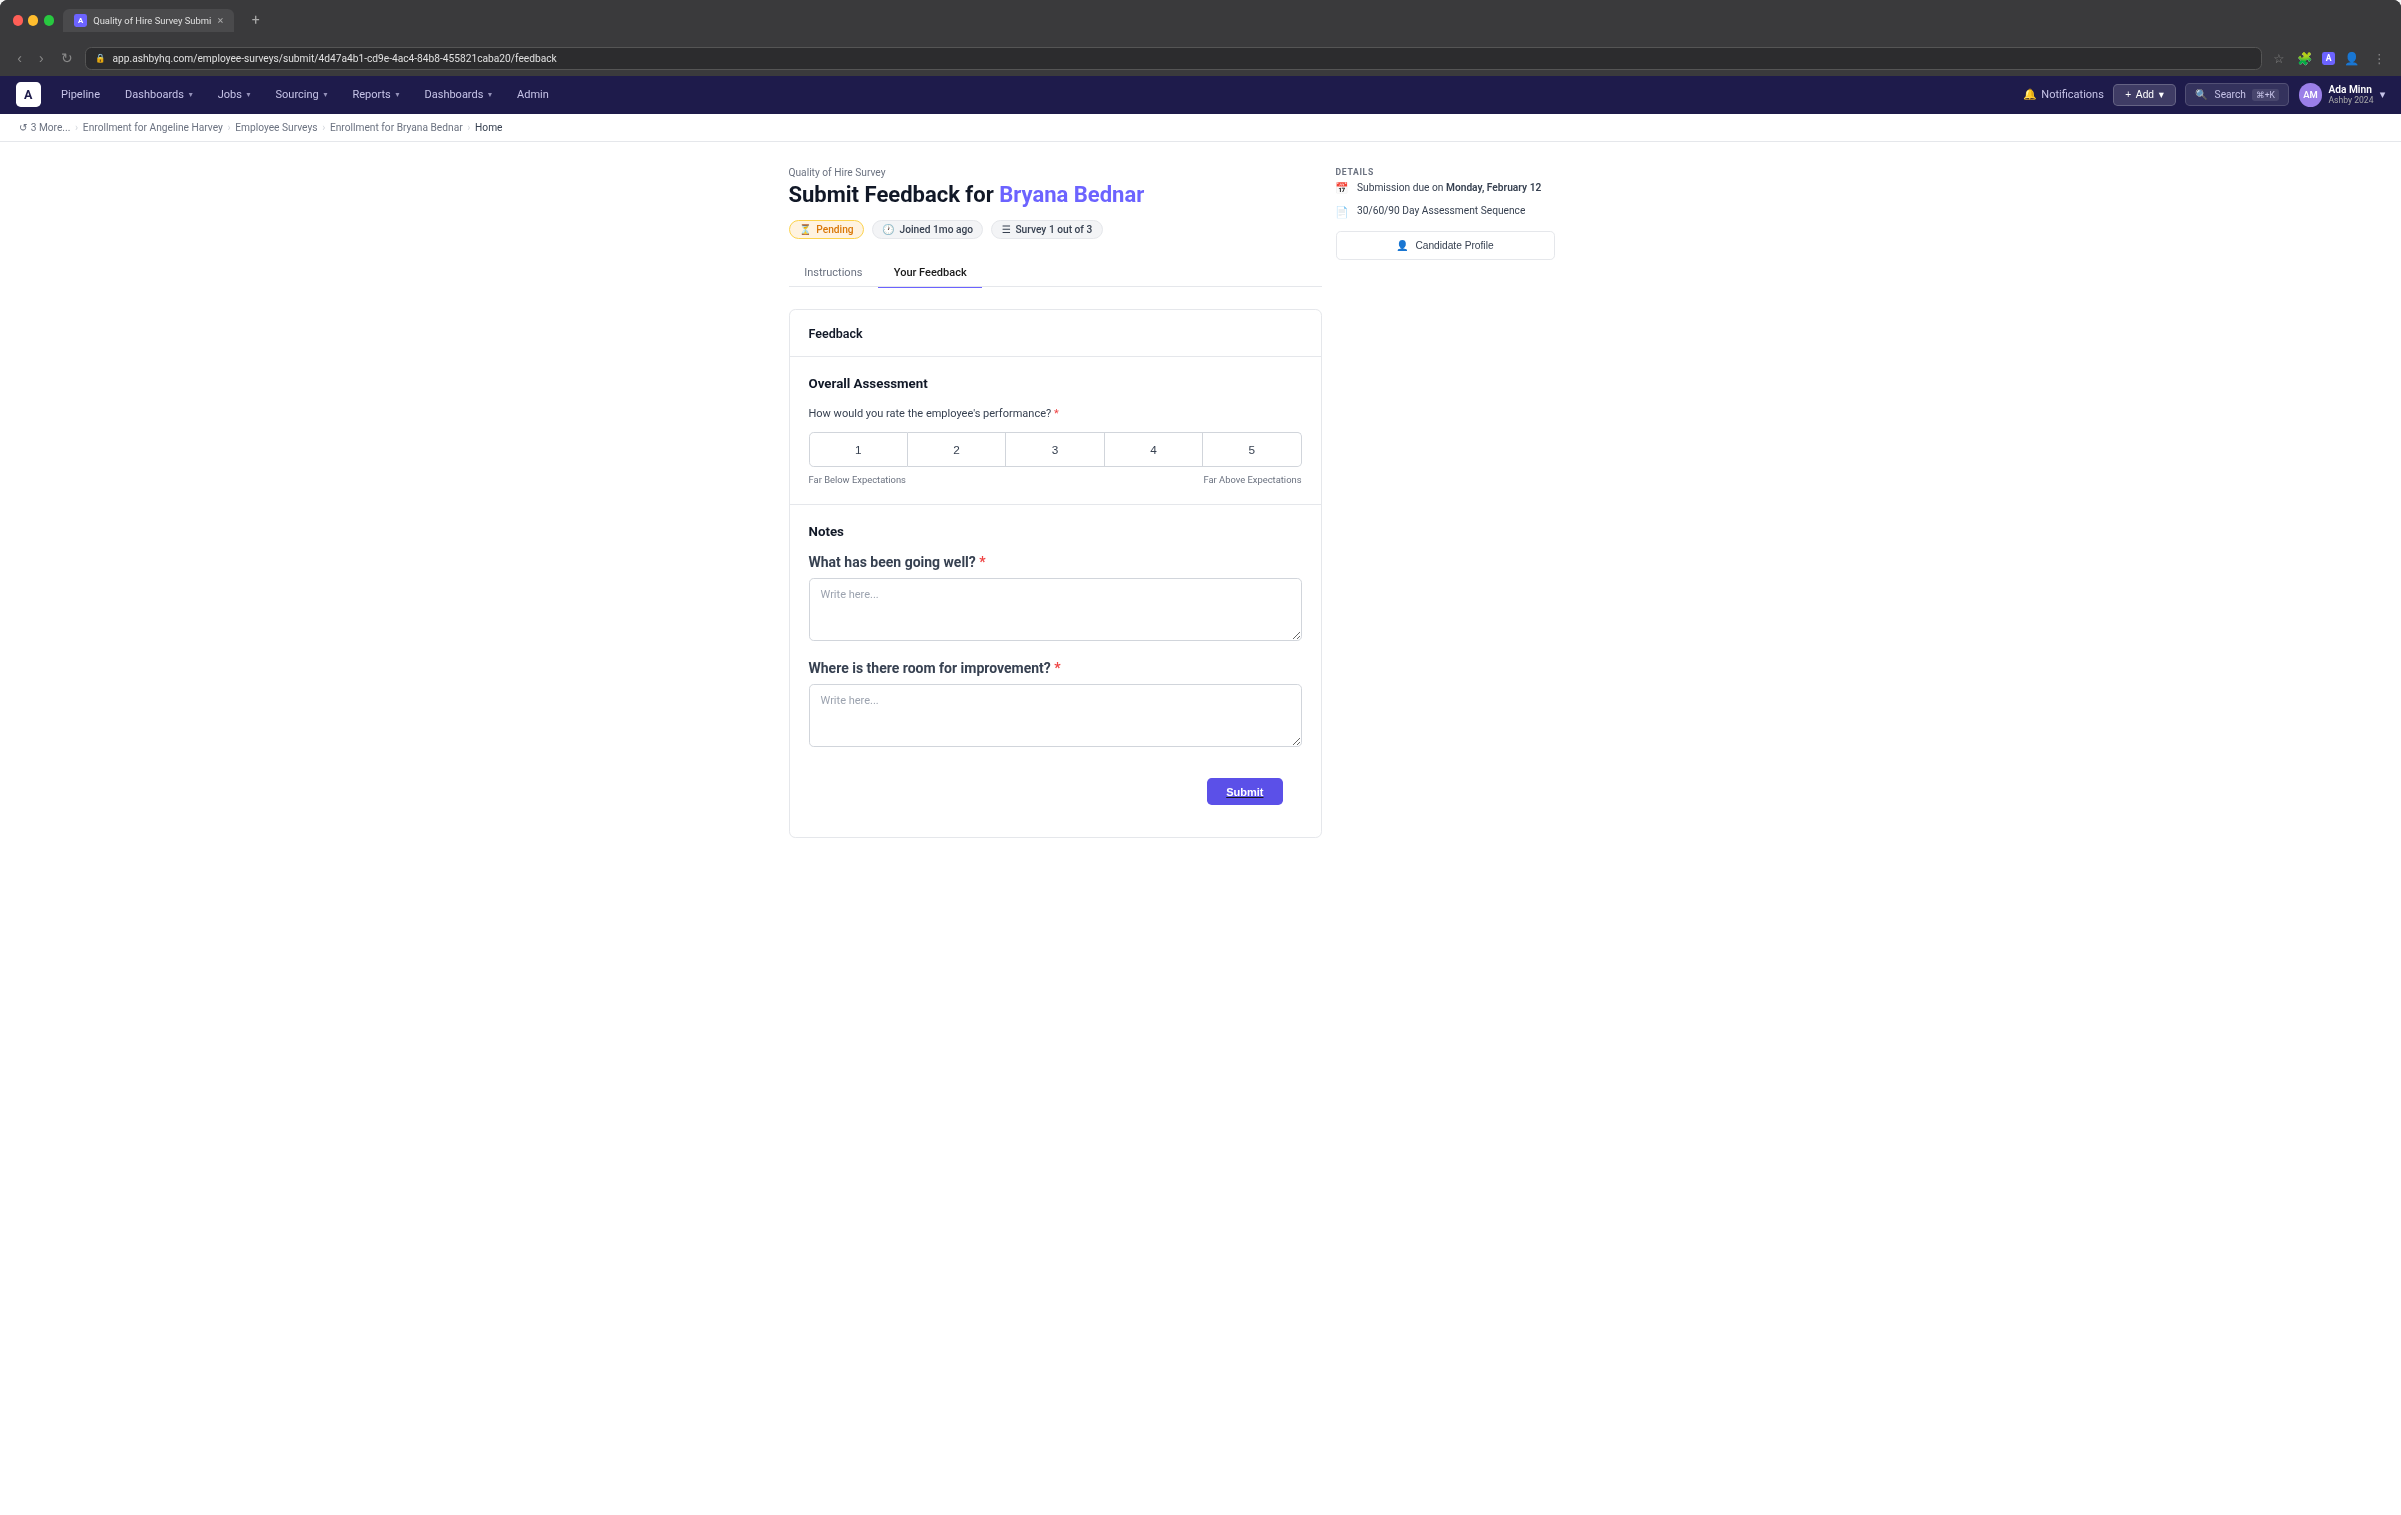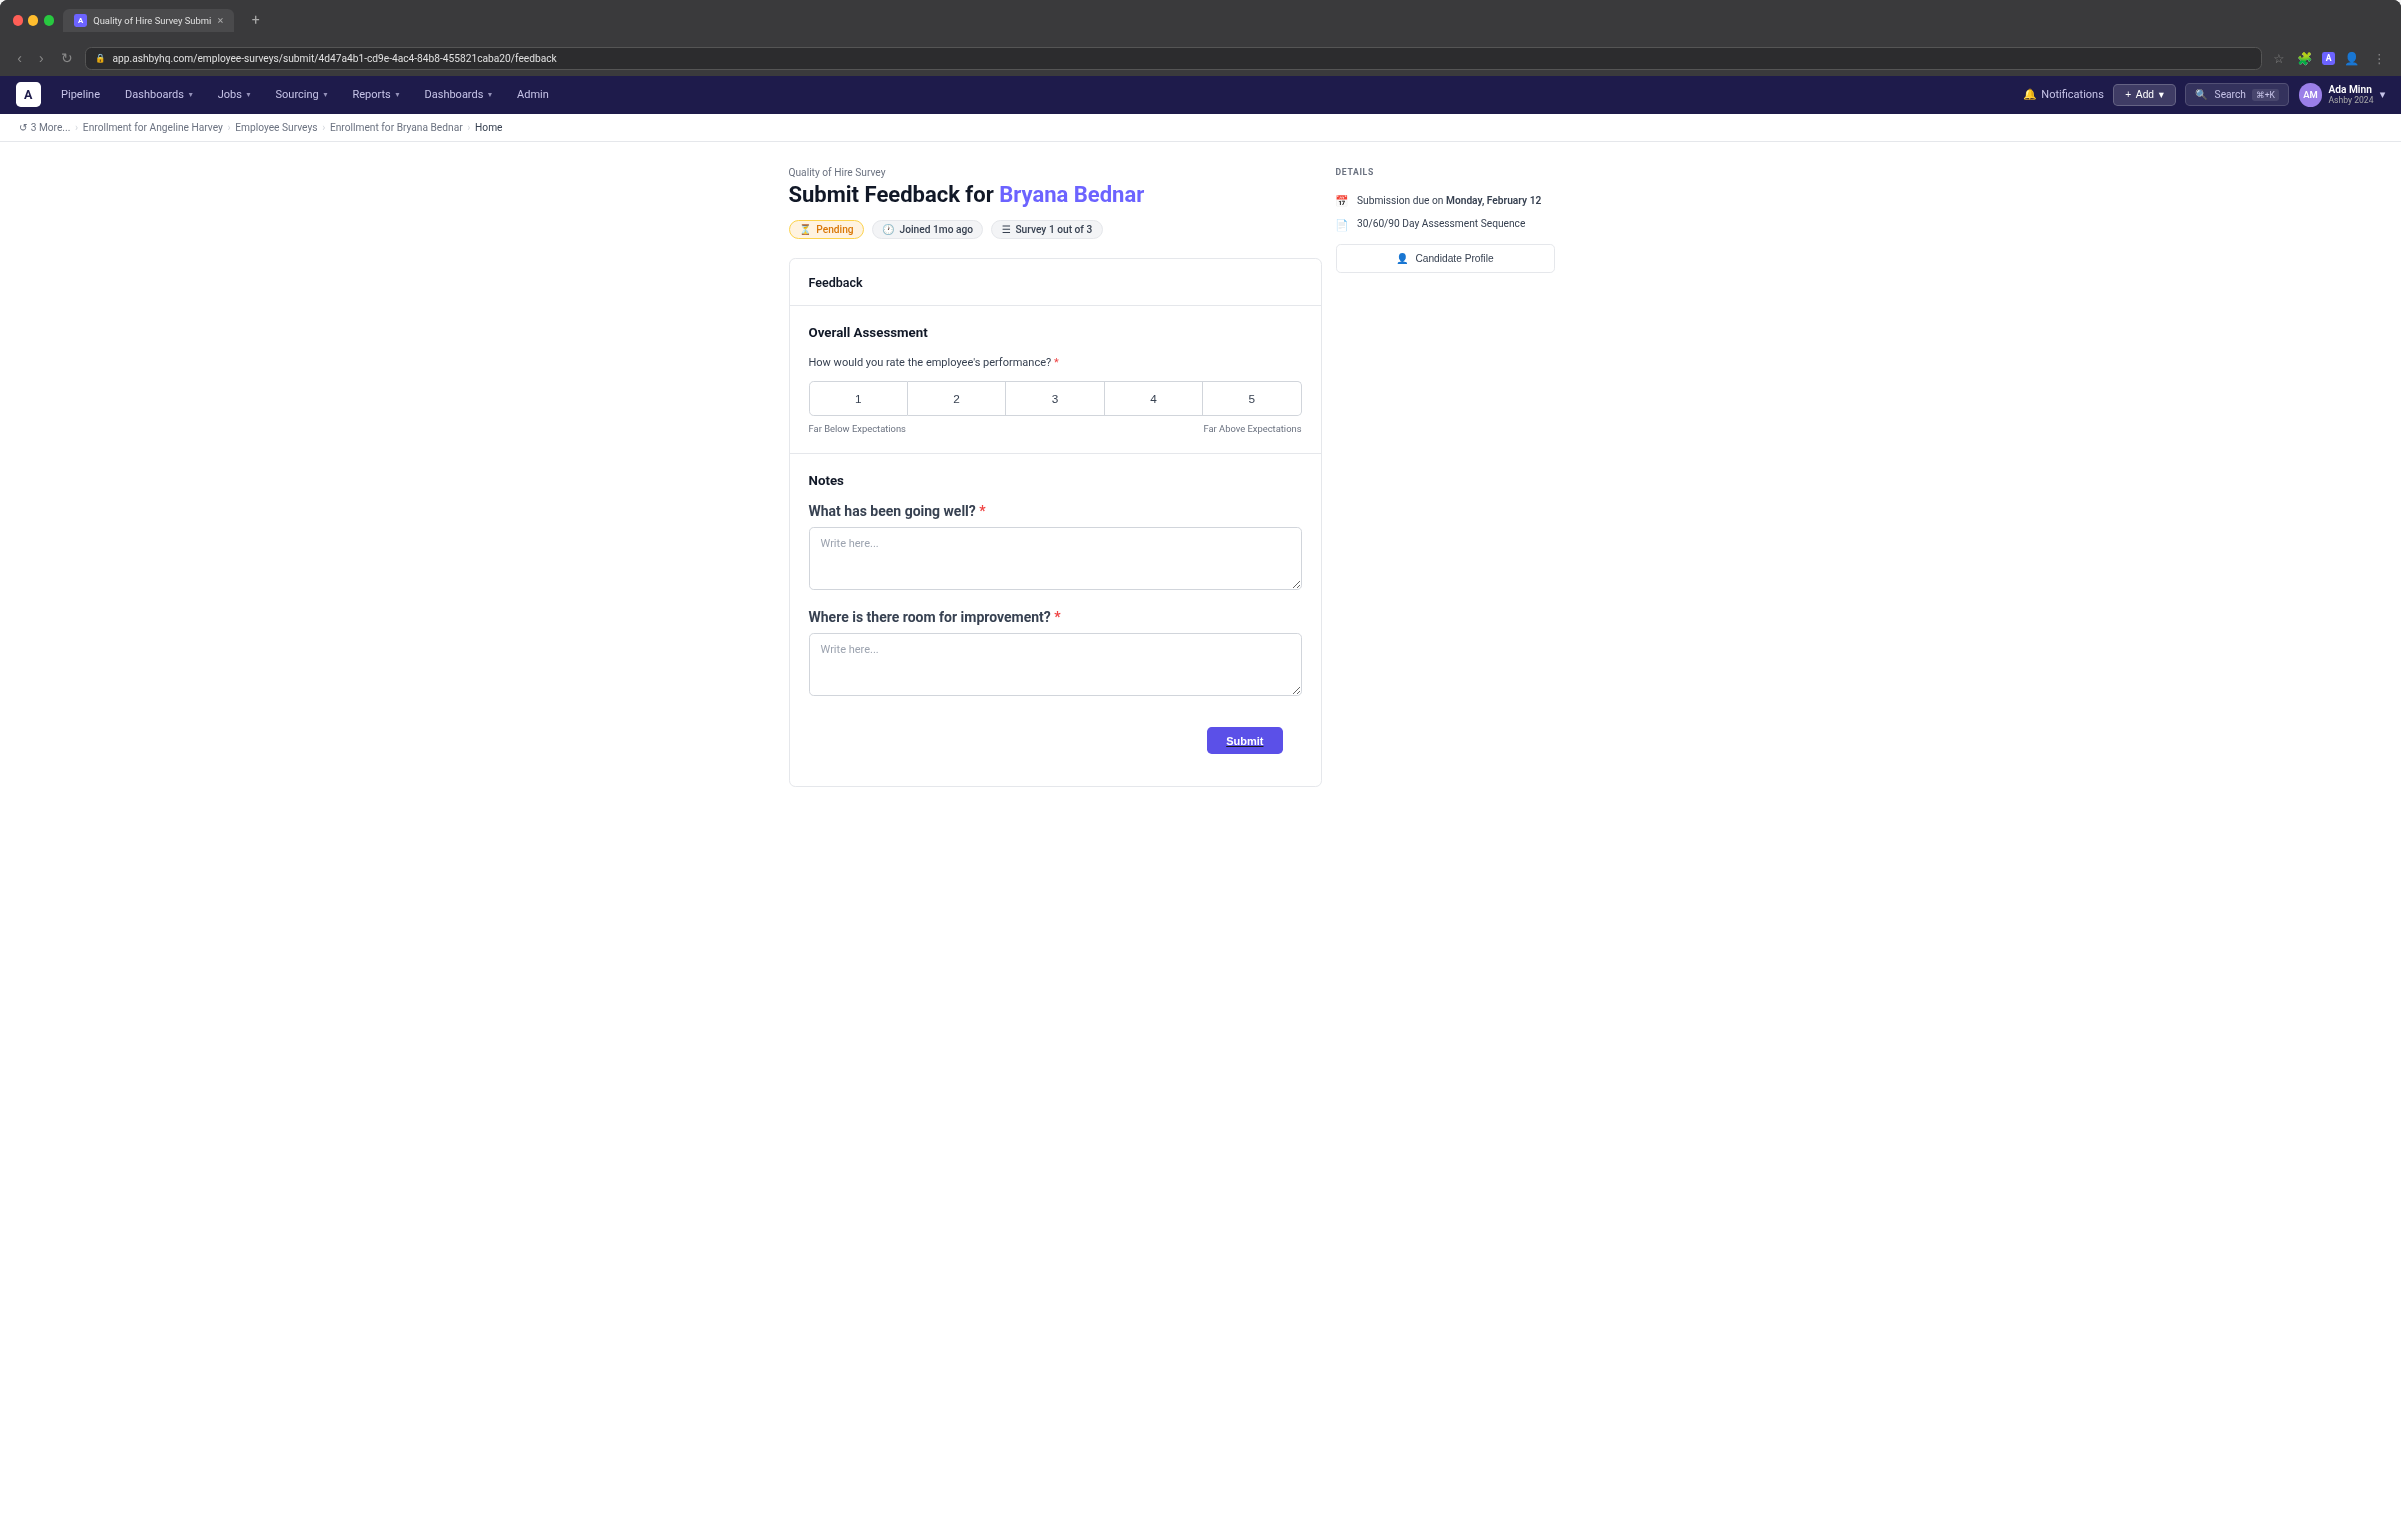--- a/index.html
+++ b/index.html
@@ -92,21 +92,21 @@
     .notes-textarea { width: 100%; border: 0.8px solid #d1d5db; border-radius: 4.7px; padding: 9.4px 11px; font-size: 11px; color: #374151; resize: vertical; min-height: 63px; outline: none; font-family: inherit; margin-bottom: 15.7px; }
     .notes-textarea::placeholder { color: #9ca3af; }
 
     
     .submit-row { display: flex; justify-content: flex-end; padding: 12.5px 19px; text-decoration: underline; }
     .submit-btn { background: #5b50e8; color: white; border: none; border-radius: 4.7px; padding: 7.8px 19px; font-size: 11px; font-weight: 600; cursor: pointer; }
 
     
     .right-col { width: 219px; flex-shrink: 0; }
     .details-section { margin-top: 0; }
-    .details-label { font-size: 8.6px; font-weight: 700; color: #6b7280; letter-spacing: 0.08em; text-transform: uppercase; margin-bottom: 18px; }
+    .details-label { font-size: 8.6px; font-weight: 700; color: #6b7280; letter-spacing: 0.08em; text-transform: uppercase; margin-bottom: 5px; }
     .detail-item { display: flex; align-items: flex-start; gap: 7.8px; margin-bottom: 9.4px; font-size: 10.2px; color: #374151; }
     .detail-icon { color: #9ca3af; font-size: 11px; margin-top: 0.8px; flex-shrink: 0; }
     .detail-bold { font-weight: 600; }
     .candidate-btn { width: 100%; border: 0.8px solid #e5e7eb; border-radius: 4.7px; padding: 7.8px 11px; font-size: 10.2px; color: #374151; cursor: pointer; background: white; display: flex; align-items: center; justify-content: center; gap: 6.3px; margin-top: 12.5px; }
   </style>
 </head>
 <body>
 
 <div class="browser-chrome">
 
@@ -234,20 +234,28 @@
           <span class="badge badge-joined">
             <span>🕐</span>
             <span>Joined 1mo ago</span>
           </span>
           <span class="badge badge-survey">
             <span>☰</span>
             <span>Survey 1 out of 3</span>
           </span>
         </div>
 
+        <div class="tabs">
+          <div class="tab">
+            <span>Instructions</span>
+          </div>
+          <div class="tab active">
+            <span>Your Feedback</span>
+          </div>
+        </div>
 
         <div class="feedback-card">
           <div class="feedback-header">Feedback</div>
 
           <div class="section">
             <div class="section-title">Overall Assessment</div>
             <div class="question">
               <span>How would you rate the employee's performance?</span>
               <span class="required"> *</span>
             </div>

